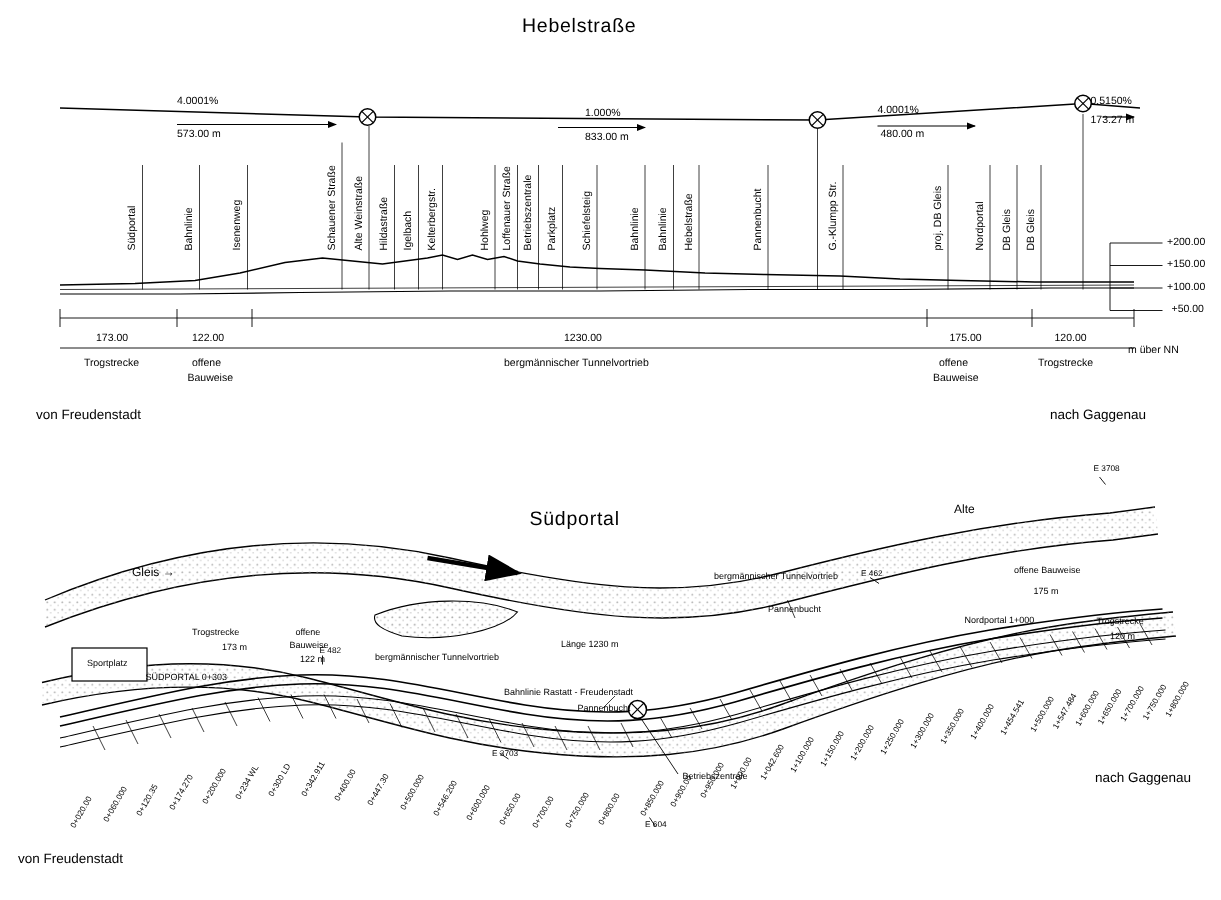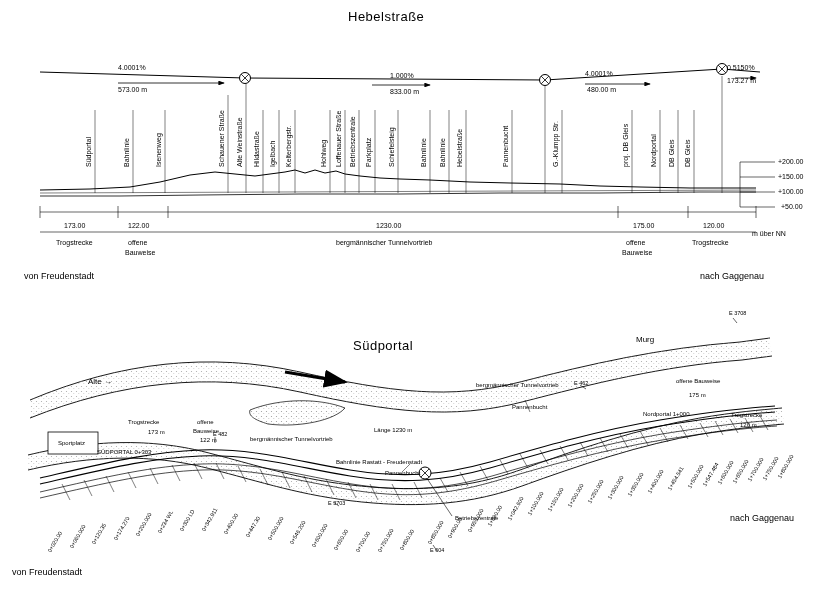--- a/index.html
+++ b/index.html
@@ -297,22 +297,22 @@
 
   <div class="lbl" style="left:778px; top:158px;">+200.00</div>
   <div class="lbl" style="left:778px; top:173px;">+150.00</div>
   <div class="lbl" style="left:778px; top:188px;">+100.00</div>
   <div class="lbl" style="left:781px; top:203px;">+50.00</div>
   <div class="lbl" style="left:752px; top:230px;">m über NN</div>
 
   <div class="lbl endlabel" style="left:24px;  top:272px;">von Freudenstadt</div>
   <div class="lbl endlabel" style="left:700px; top:272px;">nach Gaggenau</div>
 
-  <div class="lbl" style="left:88px;  top:378px; font-size:8px;">Alte →</div>
-  <div class="lbl" style="left:636px; top:336px; font-size:8px;">Murg</div>
+  <div class="lbl" style="left:88px;  top:378px; font-size:8px;">Gleis →</div>
+  <div class="lbl" style="left:636px; top:336px; font-size:8px;">Alte</div>
 
   <div class="lbl small" style="left:58px;  top:440px;">Sportplatz</div>
   <div class="lbl small" style="left:128px; top:419px;">Trogstrecke</div>
   <div class="lbl small" style="left:148px; top:429px;">173 m</div>
   <div class="lbl small" style="left:197px; top:419px;">offene</div>
   <div class="lbl small" style="left:193px; top:428px;">Bauweise</div>
   <div class="lbl small" style="left:200px; top:437px;">122 m</div>
   <div class="lbl small" style="left:97px;  top:449px;">SÜDPORTAL 0+303</div>
   <div class="lbl small" style="left:250px; top:436px;">bergmännischer Tunnelvortrieb</div>
   <div class="lbl small" style="left:374px; top:427px;">Länge 1230 m</div>

